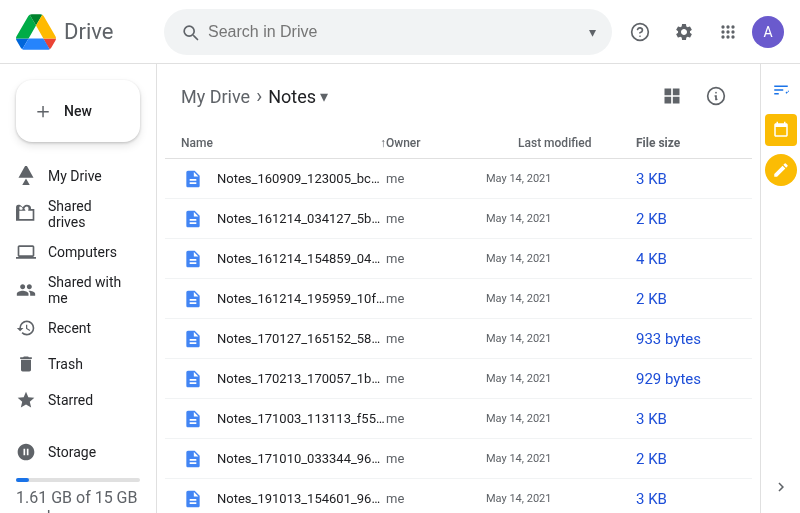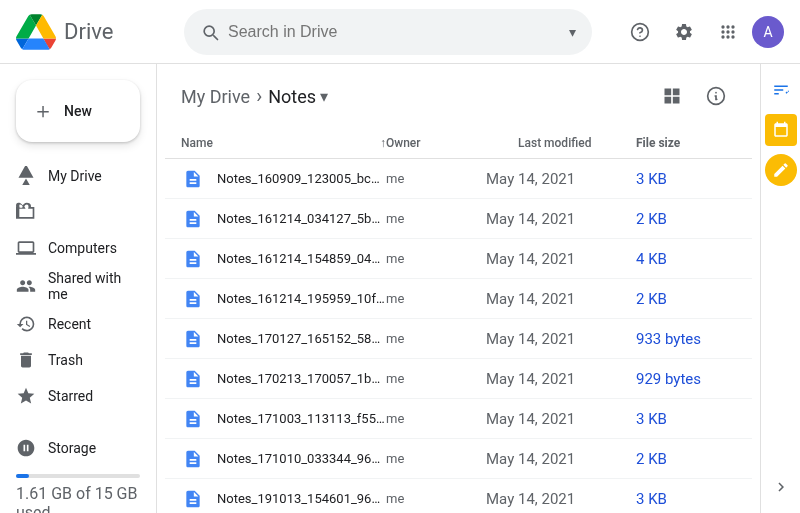--- a/index.html
+++ b/index.html
@@ -1,19 +1,19 @@
 <!DOCTYPE html>
 <html><head>
   <meta charset="utf-8">
   <style>
     * { margin: 0; padding: 0; box-sizing: border-box; }
     body { font-family: 'Google Sans', Roboto, Arial, sans-serif; font-size: 14px; background: #fff; color: #202124; display: flex; flex-direction: column; height: 513px; width: 800px; overflow: hidden; }
 
     
-    .header { display: flex; align-items: center; padding: 8px 16px; height: 64px; border-bottom: 1px solid #e0e0e0; gap: 28px; }
+    .header { display: flex; align-items: center; padding: 8px 16px; height: 64px; border-bottom: 1px solid #e0e0e0; gap: 8px; }
     .logo { display: flex; align-items: center; gap: 8px; min-width: 140px; }
     .logo-icon { width: 40px; height: 40px; }
     .logo-text { font-size: 22px; color: #5f6368; font-weight: 400; }
     .search-bar { flex: 1; max-width: 460px; display: flex; align-items: center; background: #f1f3f4; border-radius: 24px; padding: 8px 16px; gap: 8px; height: 46px; }
     .search-bar input { border: none; background: transparent; outline: none; font-size: 16px; color: #202124; width: 100%; }
     .search-icon-svg { color: #5f6368; flex-shrink: 0; }
     .search-dropdown { color: #5f6368; cursor: pointer; }
     .header-actions { display: flex; align-items: center; gap: 4px; margin-left: auto; }
     .icon-btn { width: 40px; height: 40px; border-radius: 50%; display: flex; align-items: center; justify-content: center; cursor: pointer; color: #5f6368; }
     .avatar { width: 32px; height: 32px; border-radius: 50%; background: #6a5acd; display: flex; align-items: center; justify-content: center; color: white; font-size: 14px; cursor: pointer; }
@@ -50,21 +50,21 @@
     .table-header { display: flex; align-items: center; padding: 8px 16px; border-bottom: 1px solid #e0e0e0; font-size: 12px; color: #5f6368; font-weight: 500; }
     .col-name { flex: 1; display: flex; align-items: center; gap: 20px; cursor: pointer; justify-content: space-between; }
     .col-owner { width: 100px; }
     .col-modified { width: 150px; padding-left: 32px; }
     .col-size { width: 100px; font-weight: bold; }
     .sort-arrow { font-size: 12px; }
     .file-row { display: flex; align-items: center; padding: 6px 16px; border-bottom: 1px solid #f1f3f4; cursor: pointer; height: 40px; }
     .file-icon { width: 24px; height: 24px; margin-right: 12px; flex-shrink: 0; display: flex; align-items: center; justify-content: center; }
     .file-name-cell { flex: 1; font-size: 13px; color: #202124; white-space: nowrap; overflow: hidden; text-overflow: ellipsis; }
     .file-owner { width: 100px; font-size: 13px; color: #5f6368; }
-    .file-modified { width: 150px; font-size: 15px; color: #5f6368; }
+    .file-modified { width: 150px; font-size: 11px; color: #5f6368; }
     .file-size { width: 100px; font-size: 15px; color: #1d4ed8; }
 
     
     .right-panel { width: 40px; background: #fff; border-left: 1px solid #e0e0e0; display: flex; flex-direction: column; align-items: center; padding: 8px 0; gap: 4px; }
     .right-panel-icon { width: 36px; height: 36px; border-radius: 50%; display: flex; align-items: center; justify-content: center; cursor: pointer; color: #5f6368; }
     .right-panel-icon.active { color: #1a73e8; }
   </style>
 </head>
 <body>
 
@@ -125,20 +125,21 @@
       </span>
       <span class="nav-label">My Drive</span>
     </div>
 
     <div class="nav-item">
       <span class="nav-icon">
         <svg width="20" height="20" viewBox="0 0 24 24" fill="#5f6368">
             <path d="M20 6h-2.18c.07-.44.18-.88.18-1.34C18 2.54 15.46 1 12.99 1c-1.36 0-2.6.55-3.52 1.43L8 3.9 6.53 2.44C5.61 1.55 4.37 1 2.99 1h-.07C.87 1 .02 2.51.02 4.67c0 .46.1.9.18 1.33H-2v14h24V6h-2zm-7.01-3c1.2 0 2.01.95 2.01 2.34-.01 1.01-.24 1.96-.5 2.66h-3l-1.5-2.6C10.56 4.04 11.79 3 12.99 3zM4.02 4.67c0-1.17.4-1.67.97-1.67.61 0 1.22.29 1.65.71L8.03 5.1C7.77 5.8 7.5 6.74 7.5 7h-3c-.25-.7-.48-1.55-.48-2.33zM20 18H4V8h16v10z"></path>
           </svg>
       </span>
+      <span class="nav-label">Shared drives</span>
     </div>
 
     <div class="nav-item">
       <span class="nav-icon">
         <svg width="20" height="20" viewBox="0 0 24 24" fill="#5f6368">
             <path d="M20 18c1.1 0 2-.9 2-2V6c0-1.1-.9-2-2-2H4c-1.1 0-2 .9-2 2v10c0 1.1.9 2 2 2H0v2h24v-2h-4zM4 6h16v10H4V6z"></path>
           </svg>
       </span>
       <span class="nav-label">Computers</span>
     </div>

